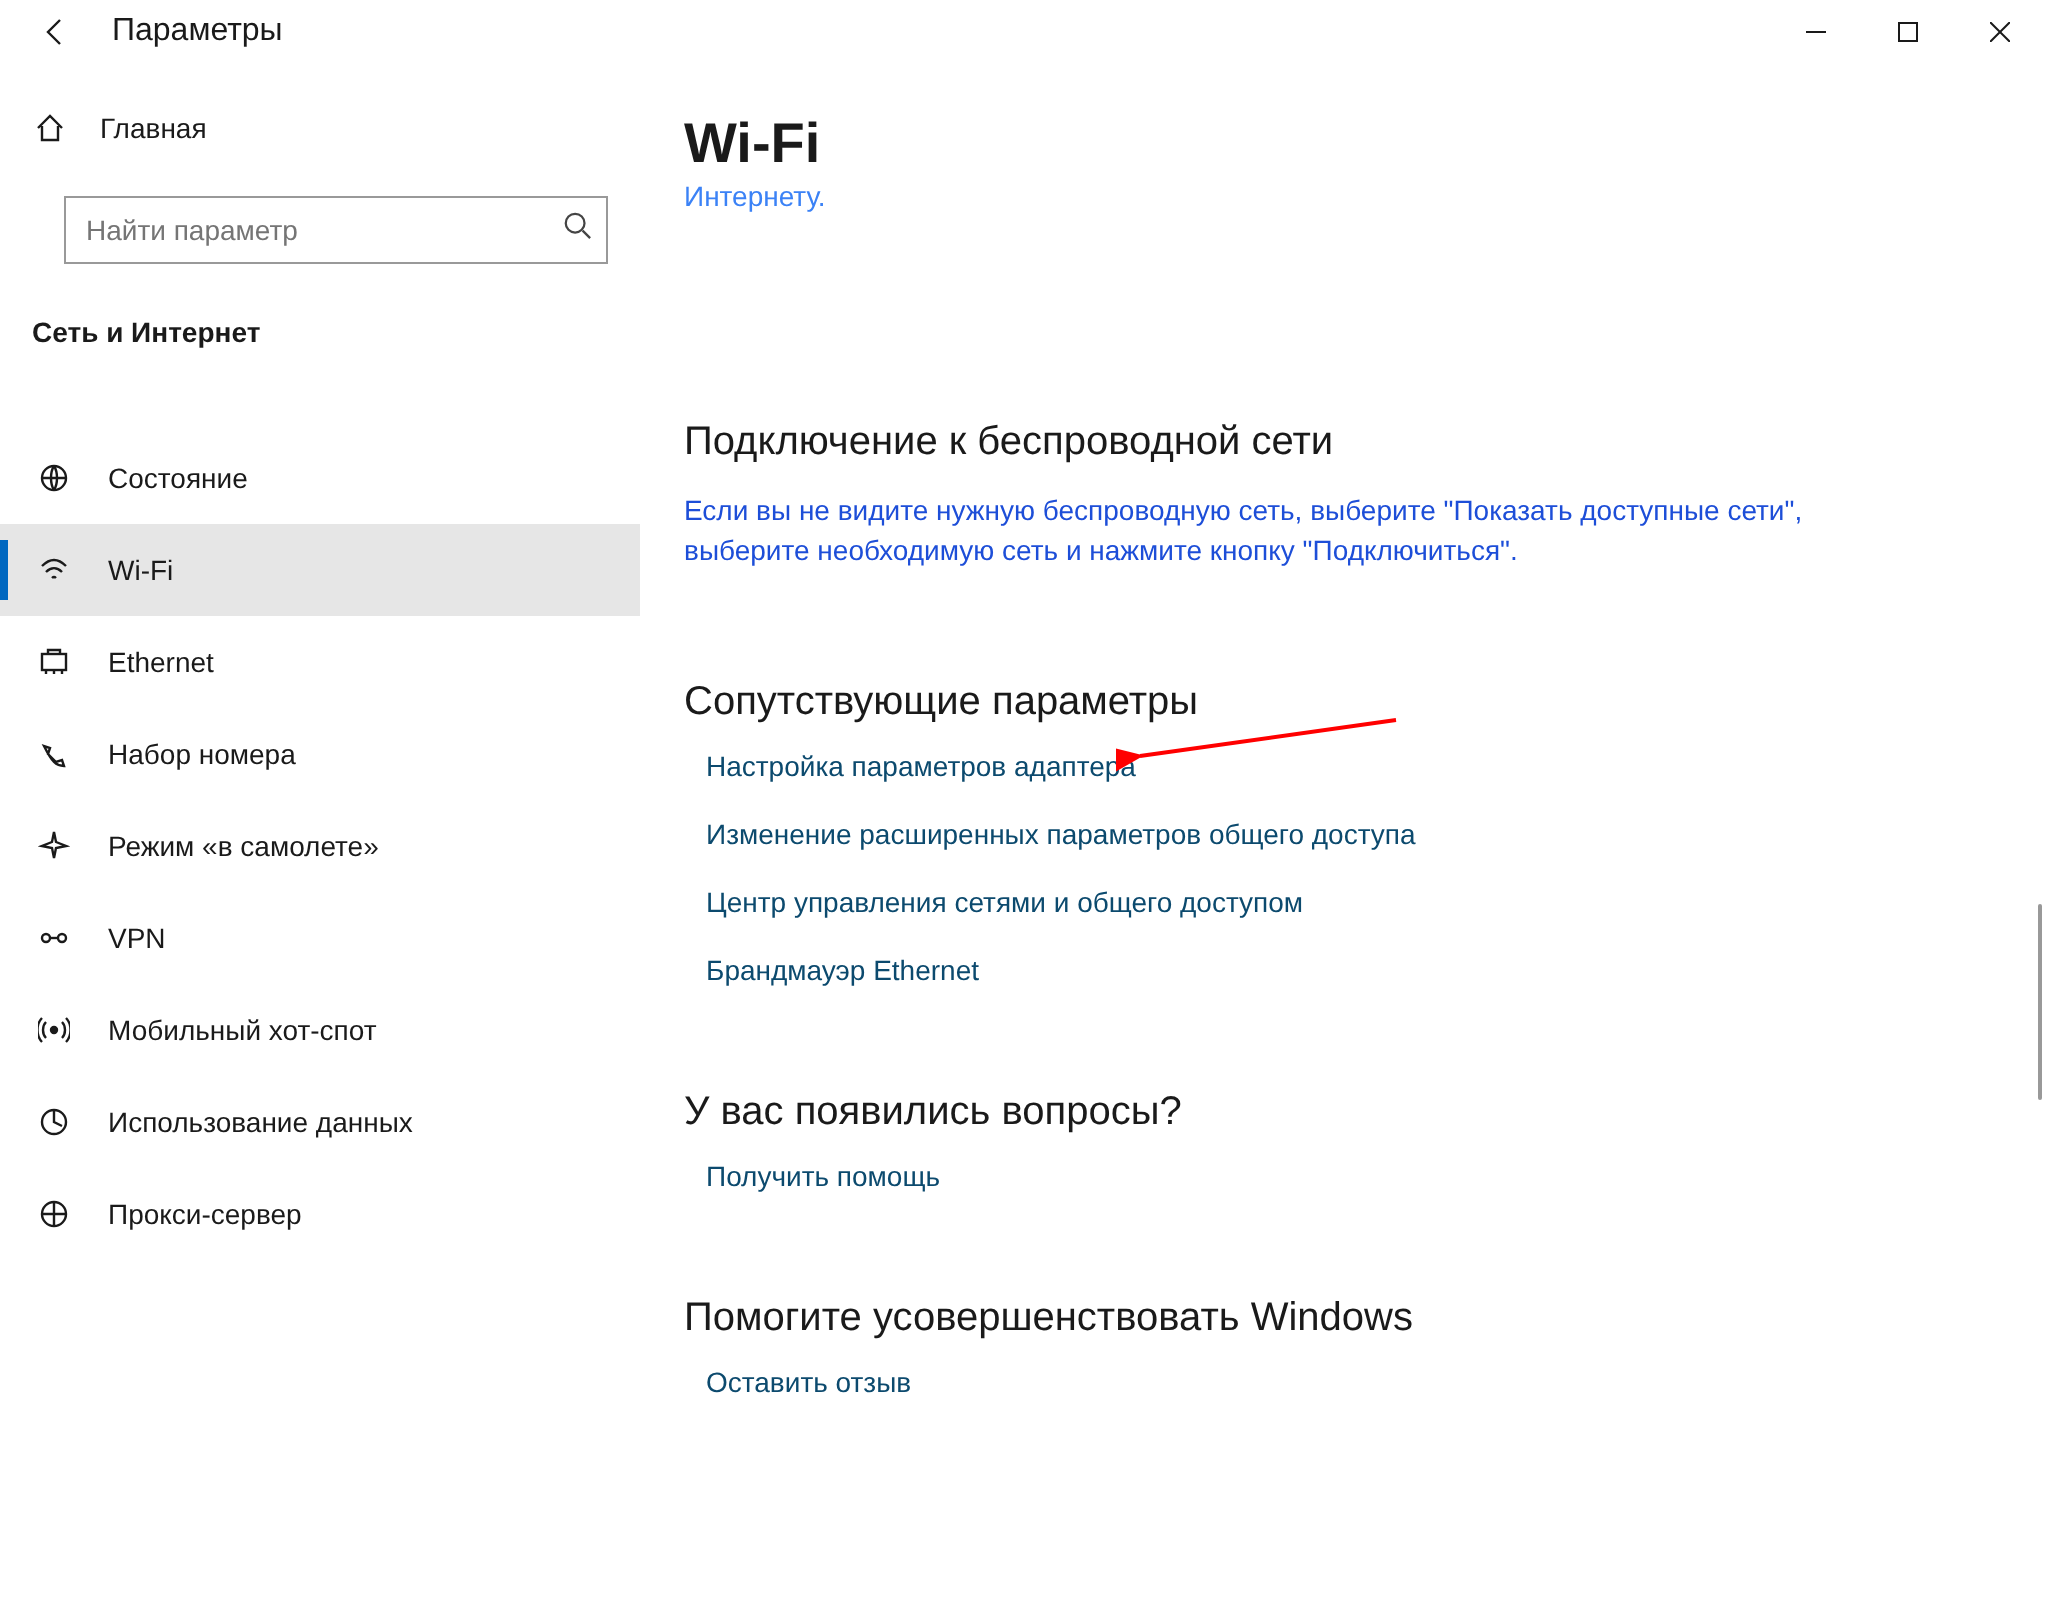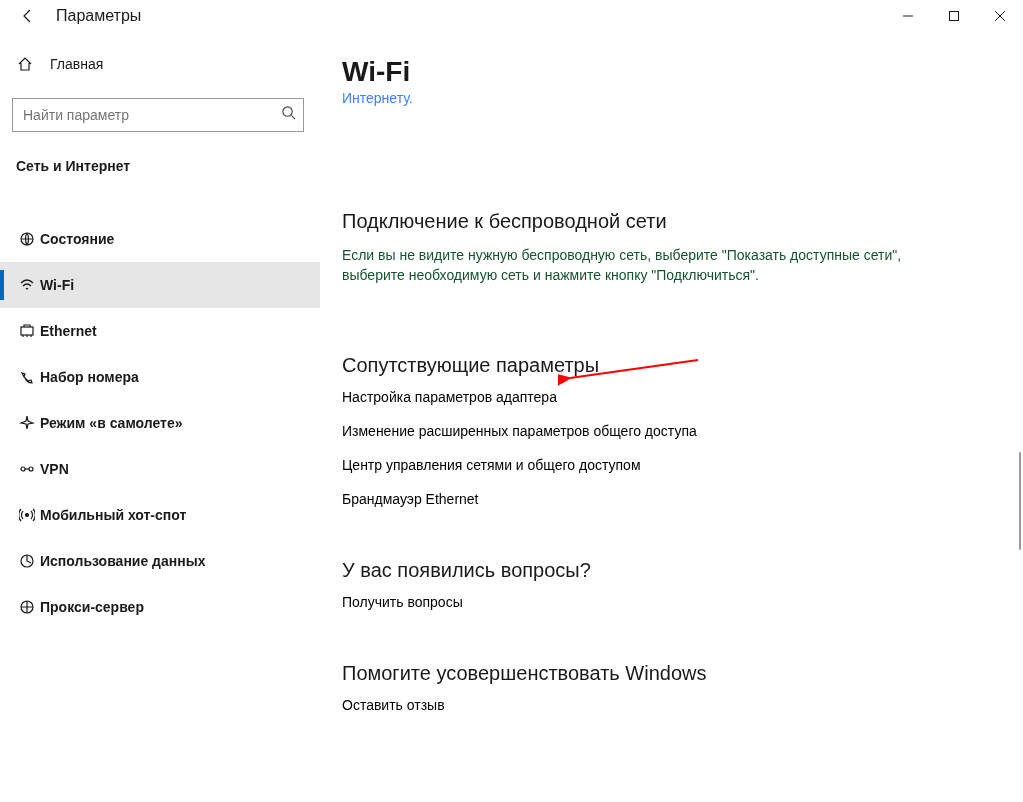--- a/index.html
+++ b/index.html
@@ -50,21 +50,21 @@
   }
   .home-row {
     display:flex; align-items:center;
     height: 40px;
     padding: 0 16px;
     margin-top: 12px;
     gap: 16px;
     font-size: 14px;
   }
   .search-wrap {
-    margin: 14px 16px 12px 12px;
+    margin: 14px 16px 12px 32px;
     position: relative;
   }
   .search-wrap input {
     width: 100%;
     height: 34px;
     border: 1px solid #999;
     background: #fff;
     padding: 0 32px 0 10px;
     font-size: 14px;
     font-style: normal;
@@ -80,24 +80,23 @@
     padding: 14px 16px 12px 16px;
   }
   .nav {
     margin-top: 30px;
     display:flex; flex-direction:column;
   }
   .nav-item {
     height: 46px;
     display:flex; align-items:center;
     padding-left: 18px;
-    gap: 4px;
-    font-size: 14px;
-    position: relative;
-    font-weight: bold;
+    gap: 18px;
+    font-size: 14px;
+    position: relative;
   }
   .nav-item.active {
     background: #e6e6e6;
   }
   .nav-item.active::before {
     content:"";
     position:absolute; left:0; top:8px; bottom:8px;
     width:4px; background:#0067c0;
   }
   .nav-icon {
@@ -123,31 +122,32 @@
     color:#3b82f6;
     margin-bottom: 104px;
   }
   h2.section {
     font-size: 20px;
     font-weight: 400;
     margin-bottom: 12px;
   }
   .body-text {
     font-size: 14px;
-    color:#14532d;
+    color:#1d4ed8;
     line-height: 1.45;
-    margin-bottom: 68px;
+    margin-bottom: 54px;
     max-width: 620px;
   }
   .link {
-    color:#000000;
+    color:#0c4a6e;
     font-size: 14px;
     display:block;
     margin-bottom: 18px;
     cursor: pointer;
+    margin-left: 11px;
   }
   .spacer-med { height: 34px; }
   .arrow-annot {
     position: absolute;
     left: 238px;
     top: 324px;
     pointer-events:none;
   }
   .vscroll {
     position:absolute; right:2px; top:420px;
@@ -299,21 +299,21 @@
 
     <h2 class="section">Сопутствующие параметры</h2>
     <span class="link">Настройка параметров адаптера</span>
     <span class="link">Изменение расширенных параметров общего доступа</span>
     <span class="link">Центр управления сетями и общего доступом</span>
     <span class="link">Брандмауэр Ethernet</span>
 
     <div class="spacer-med"></div>
 
     <h2 class="section">У вас появились вопросы?</h2>
-    <span class="link">Получить вопросы</span>
+    <span class="link">Получить помощь</span>
 
     <div class="spacer-med"></div>
 
     <h2 class="section">Помогите усовершенствовать Windows</h2>
     <span class="link">Оставить отзыв</span>
 
     <svg class="arrow-annot" width="150" height="30">
       <defs>
         <marker id="ah" markerWidth="10" markerHeight="8" refX="1" refY="4" orient="auto">
           <path d="M10 0 L0 4 L10 8 z" fill="#ff0000"></path>

